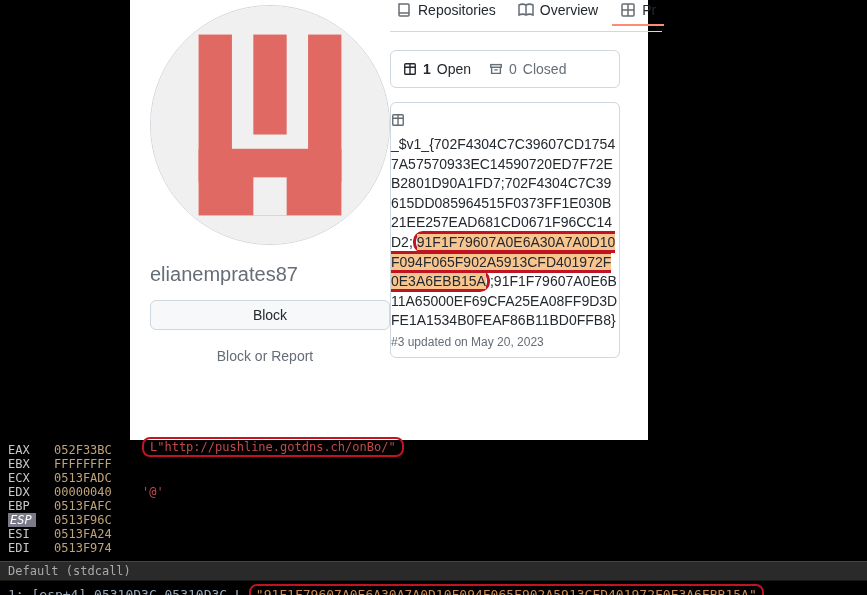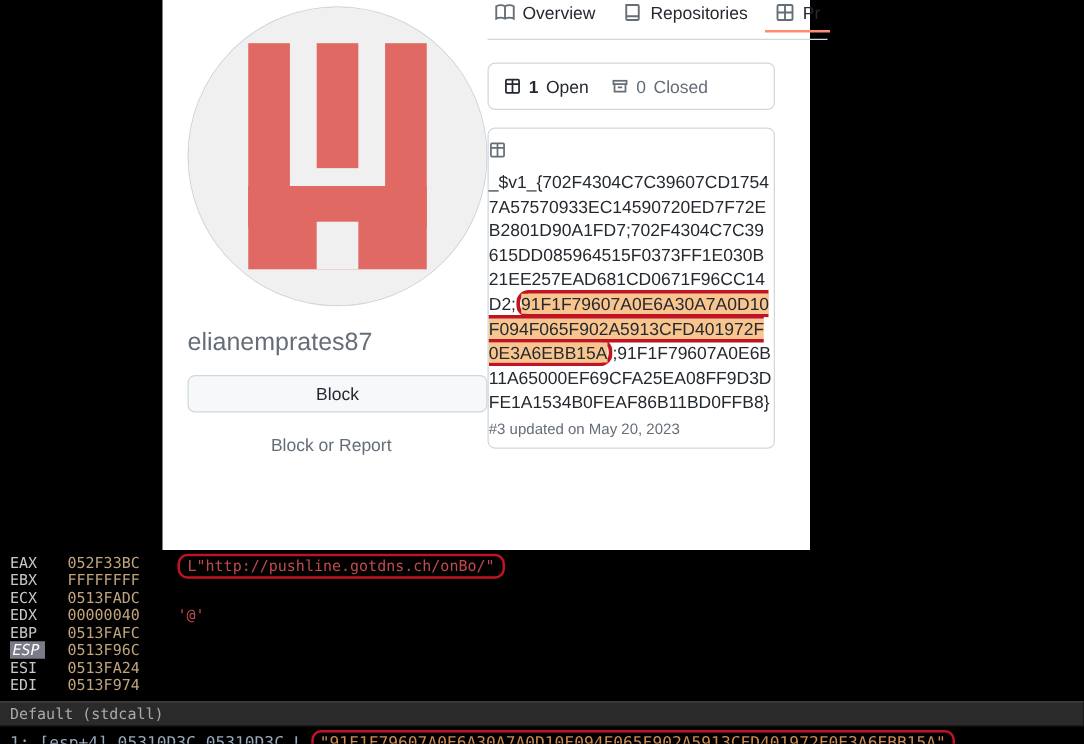--- a/index.html
+++ b/index.html
@@ -163,21 +163,21 @@
   
   .dbg {
     position: absolute;
     left: 0;
     top: 443px;
     width: 867px;
     font-family: "Consolas", monospace;
     font-size: 12px;
     color: #ddd;
   }
-  .reg-row { display: flex; gap: 18px; height: 14px; align-items: flex-start; padding-left: 8px; }
+  .reg-row { display: flex; gap: 18px; height: 14px; align-items: flex-end; padding-left: 8px; }
   .reg-name { color: #c8c8c8; width: 28px; }
   .reg-val { color: #bfa37a; width: 70px; }
   .reg-name.hl2 { background: #7a7a88; color: #ffffff; padding: 0 2px; font-style: italic; }
   .reg-extra { color: #c04a4a; }
   .red-round {
     border: 2px solid #c01423;
     border-radius: 8px;
     padding: 1px 6px;
     display: inline-block;
   }
@@ -228,29 +228,29 @@
     </div>
     <div class="username">elianemprates87</div>
     <div class="follow-btn">Block</div>
     <div class="block-report">Block or Report</div>
   </div>
 
   <div class="gh-right">
     <div class="tabs">
       <div class="tab">
         <svg viewBox="0 0 16 16">
+            <path d="M3 2h9a1 1 0 0 1 1 1v10a1 1 0 0 1-1 1H4a1 1 0 0 1-1-1V2z M3 11h10"></path>
+          </svg>
+        <span>Repositories</span>
+      </div>
+      <div class="tab">
+        <svg viewBox="0 0 16 16">
             <path d="M1 3c2-1 5-1 7 0 2-1 5-1 7 0v10c-2-1-5-1-7 0-2-1-5-1-7 0V3z M8 3v10"></path>
           </svg>
         <span>Overview</span>
-      </div>
-      <div class="tab">
-        <svg viewBox="0 0 16 16">
-            <path d="M3 2h9a1 1 0 0 1 1 1v10a1 1 0 0 1-1 1H4a1 1 0 0 1-1-1V2z M3 11h10"></path>
-          </svg>
-        <span>Repositories</span>
       </div>
       <div class="tab active">
         <svg viewBox="0 0 16 16">
             <rect x="2" y="2" width="12" height="12" rx="1"></rect>
             <path d="M8 2v12 M2 8h12"></path>
           </svg>
         <span>Pr</span>
       </div>
     </div>
 

